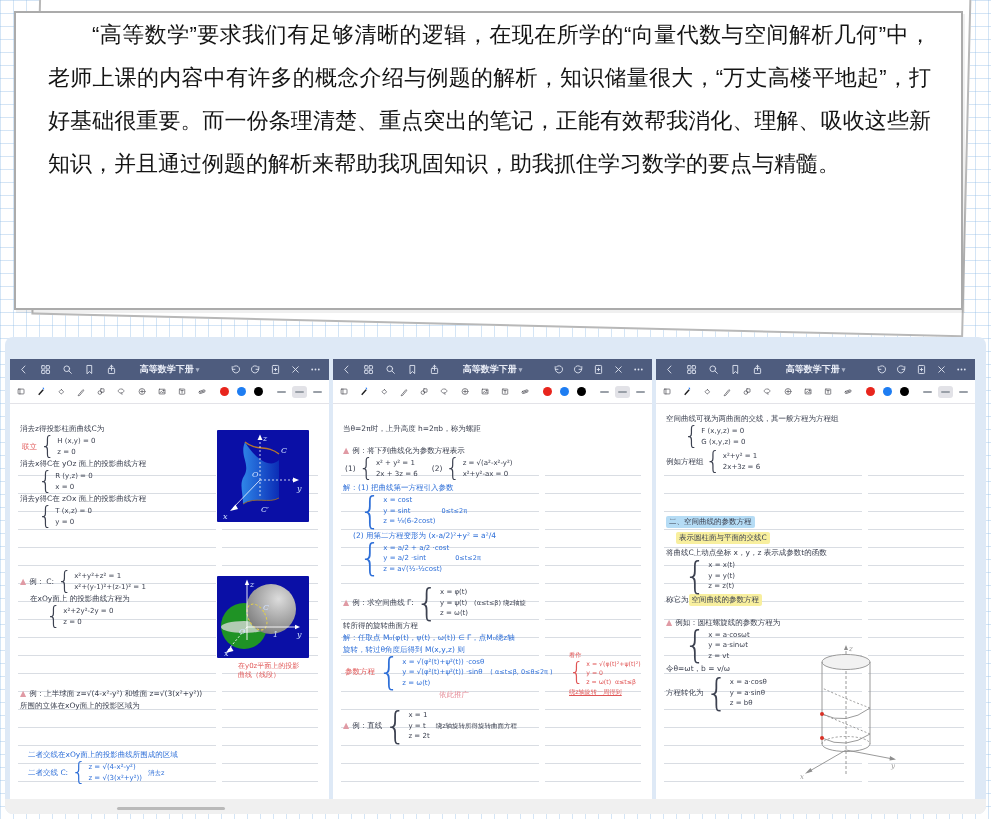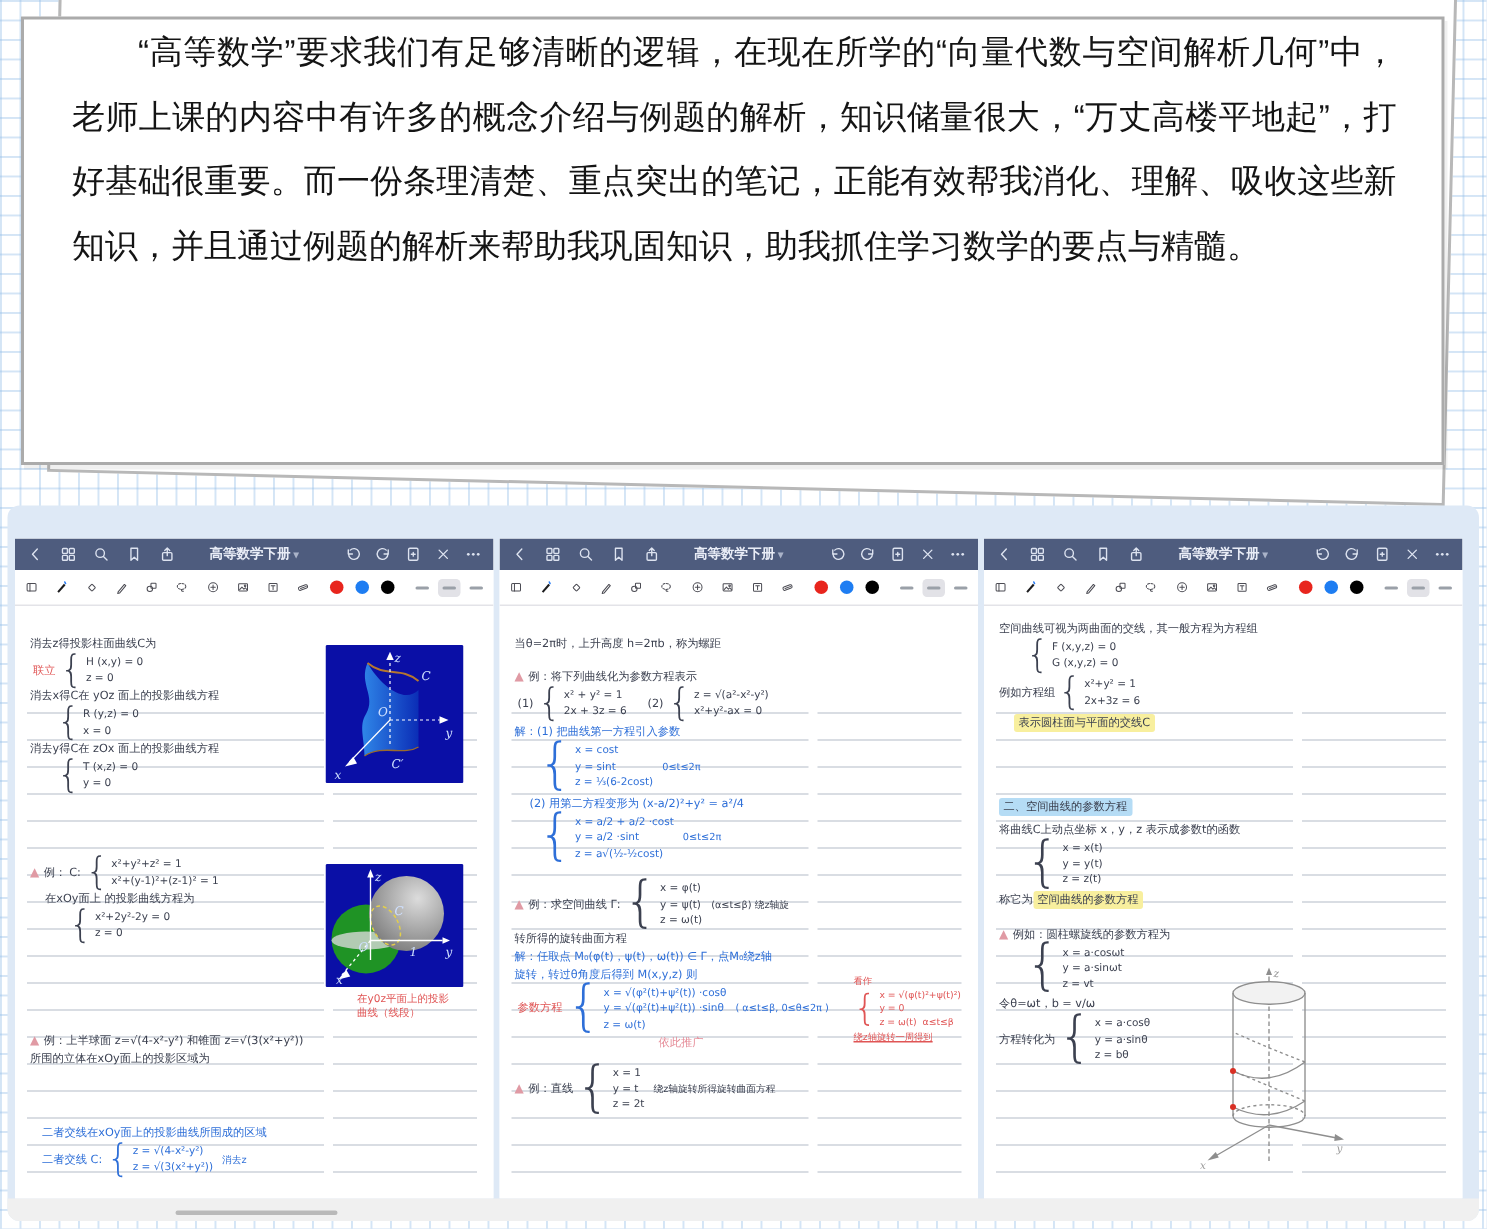--- a/index.html
+++ b/index.html
@@ -687,25 +687,25 @@
               <div class="line" style="margin-top: 4px;">
                 <span class="txt ink">例如方程组</span>
                 <span class="sys ink">
                   <span class="brace" style="font-size: 24px;">{</span>
                   <div class="rows">
                     <div class="row">x²+y² = 1</div>
                     <div class="row">2x+3z = 6</div>
                   </div>
                 </span>
               </div>
+              <div class="line" style="margin-top: 44px;">
+                <span class="txt ink hl-b">二、空间曲线的参数方程</span>
+              </div>
               <div class="line" style="margin-top: 4px; margin-left: 10px;">
                 <span class="txt ink hl-y">表示圆柱面与平面的交线C</span>
-              </div>
-              <div class="line" style="margin-top: 44px;">
-                <span class="txt ink hl-b">二、空间曲线的参数方程</span>
               </div>
               <div class="line" style="margin-top: 4px;">
                 <span class="txt ink">将曲线C上动点坐标 x，y，z 表示成参数t的函数</span>
               </div>
               <div class="line" style="margin-top: 2px; margin-left: 16px;">
                 <span class="sys ink">
                   <span class="brace" style="font-size: 35px;">{</span>
                   <div class="rows">
                     <div class="row">x = x(t)</div>
                     <div class="row">y = y(t)</div>

